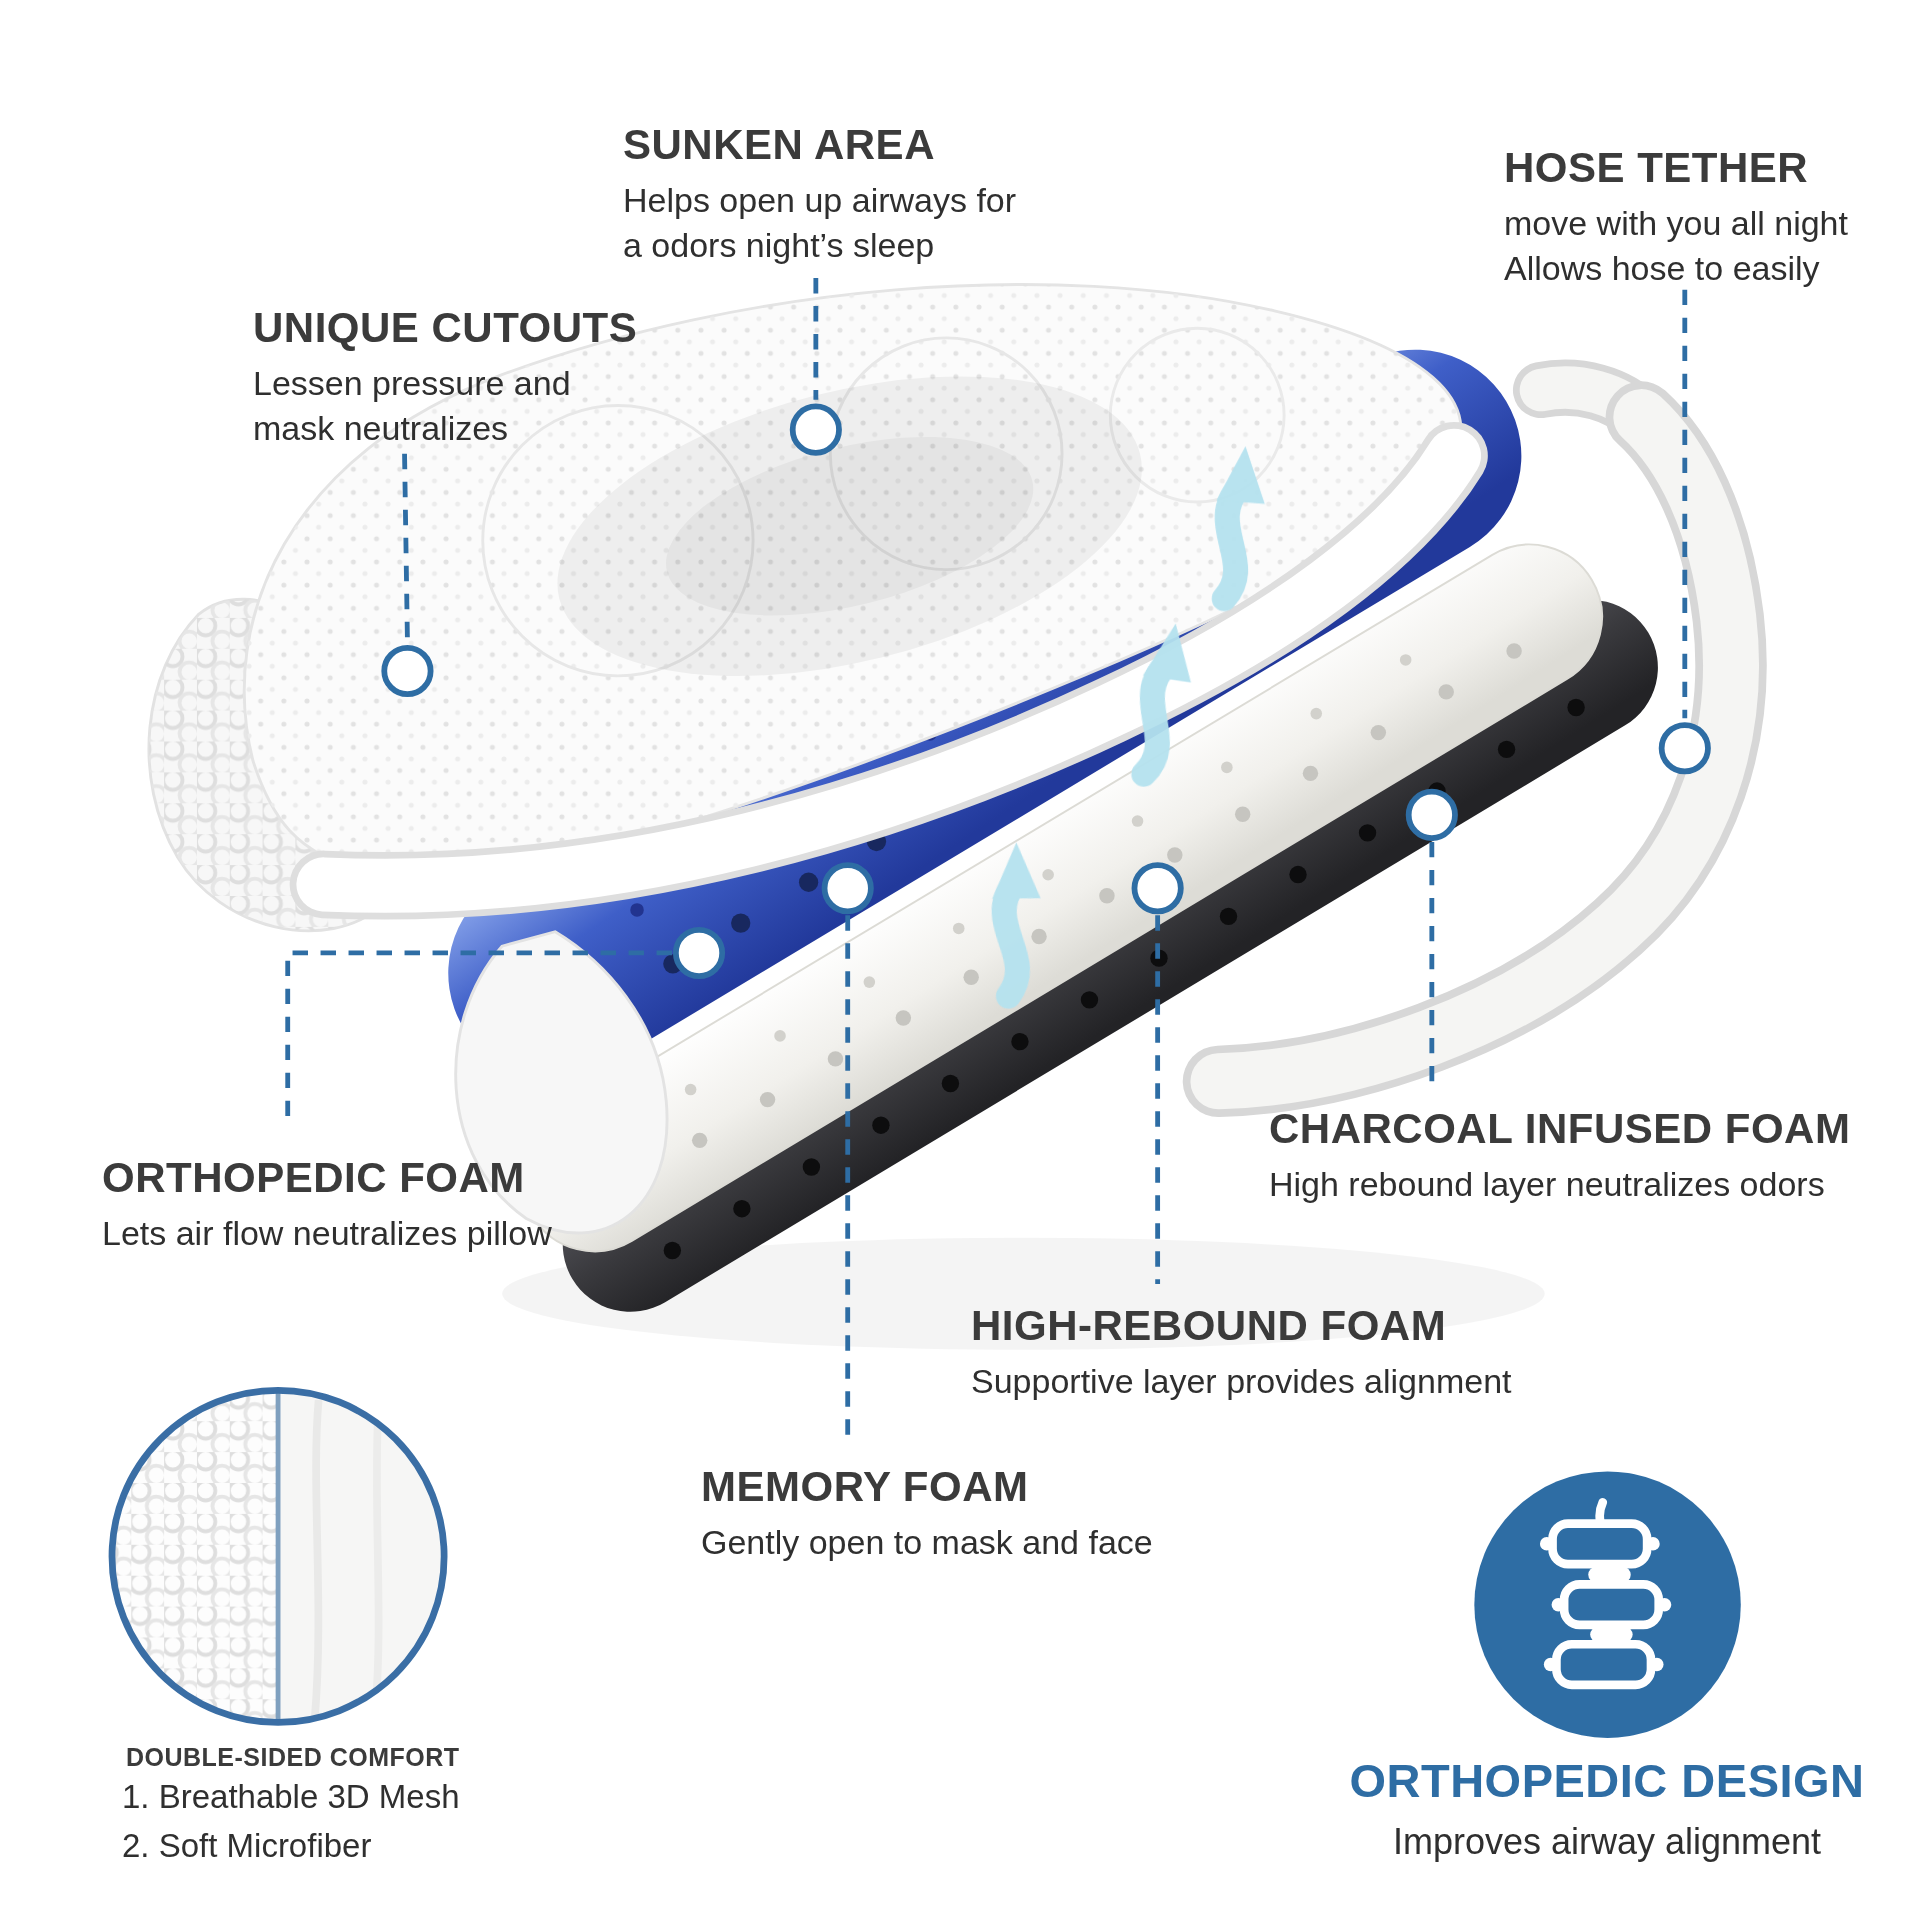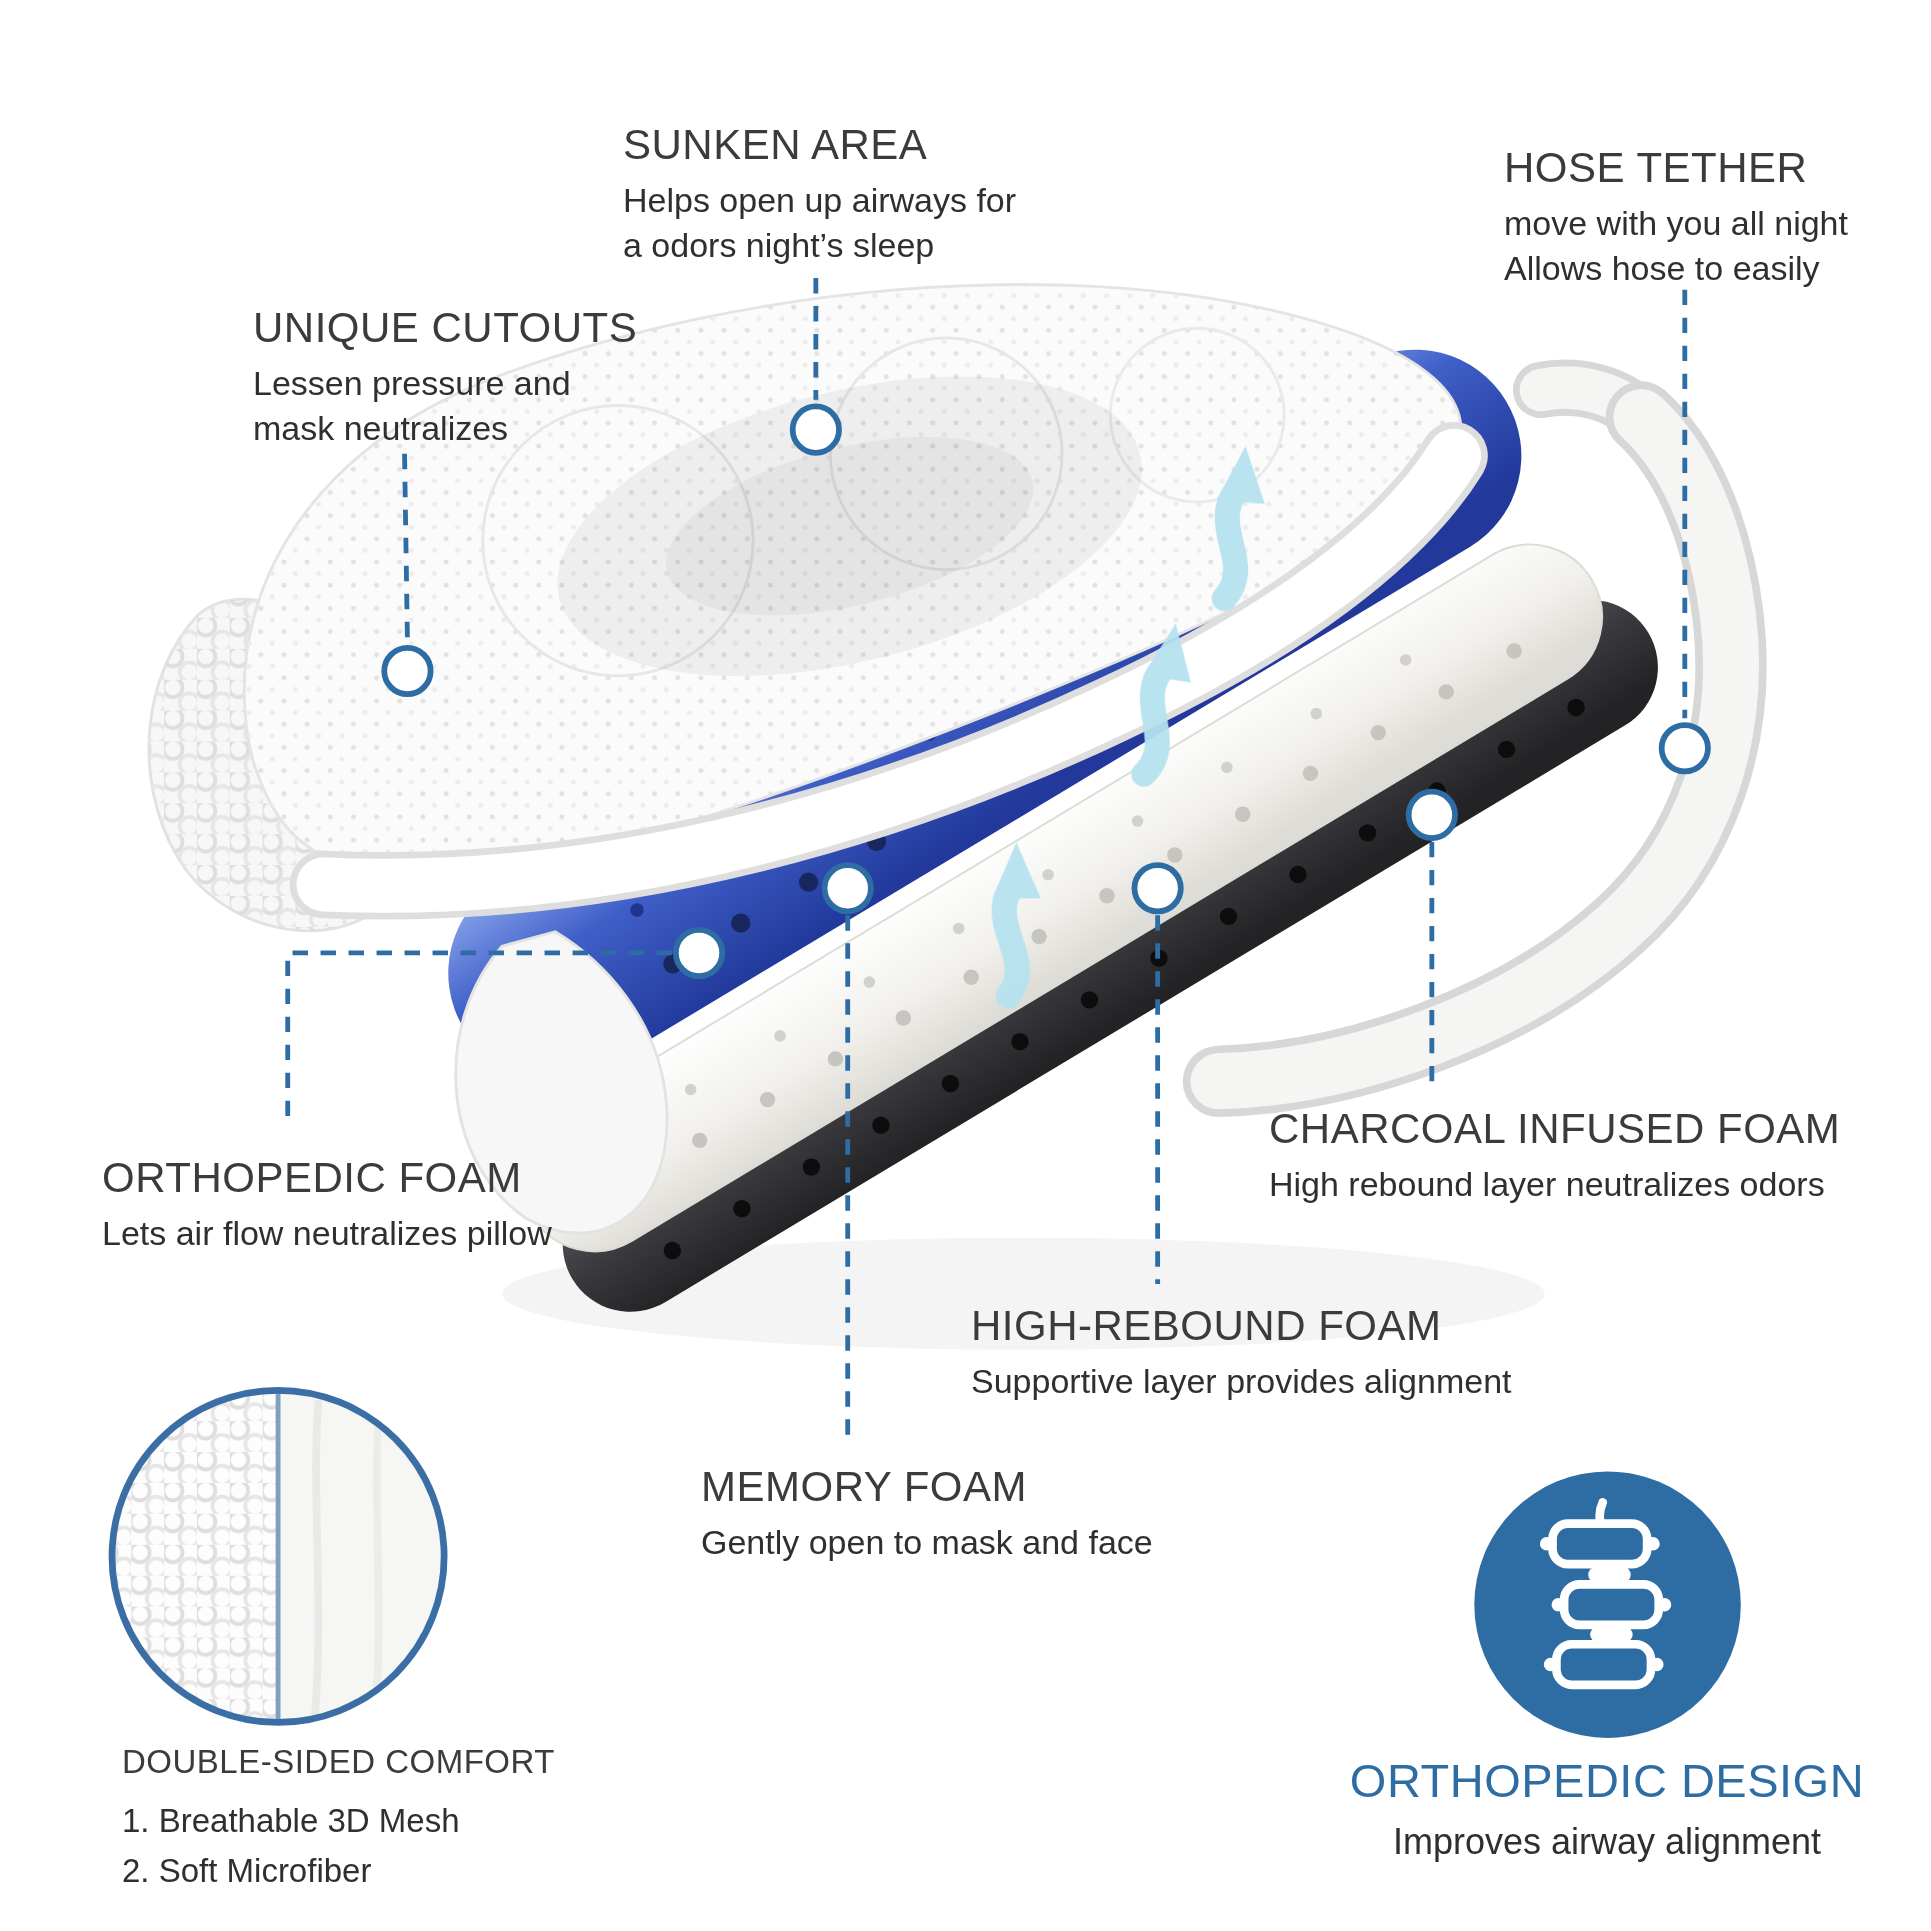--- a/index.html
+++ b/index.html
@@ -14,35 +14,35 @@
   }
   .scene {
     position: absolute;
     left: 0; top: 0;
     width: 1931px; height: 1931px;
   }
   .callout { position: absolute; color: #2f2f2f; }
   .callout .title {
     margin: 0 0 9.7px 0;
     font-size: 42px;
-    font-weight: 400;
+    font-weight: 700;
     color: #3b3b3b;
     letter-spacing: 0.5px;
     line-height: 1.1;
   }
   .callout .line {
     display: block;
     font-size: 34px;
     line-height: 1.34;
     color: #2f2f2f;
   }
   .callout.center { text-align: center; }
   #co-orthopedic .title { color: var(--accent, #2e6da4); font-size: 47px; margin-bottom: 11.6px; }
   #co-orthopedic .line { font-size: 36px; }
-  #co-double .title { font-size: 33px; margin-bottom: 16px; }
+  #co-double .title { font-size: 25px; margin-bottom: 0; text-align: right; }
   #co-double .line { font-size: 33px; line-height: 1.5; }
 </style>
 </head>
 <body>
 
 <div class="stage">
 
   <svg class="scene" viewBox="0 0 2000 2000">
     <defs>
       <linearGradient id="gBlue" x1="0" y1="0" x2="0.25" y2="1">

